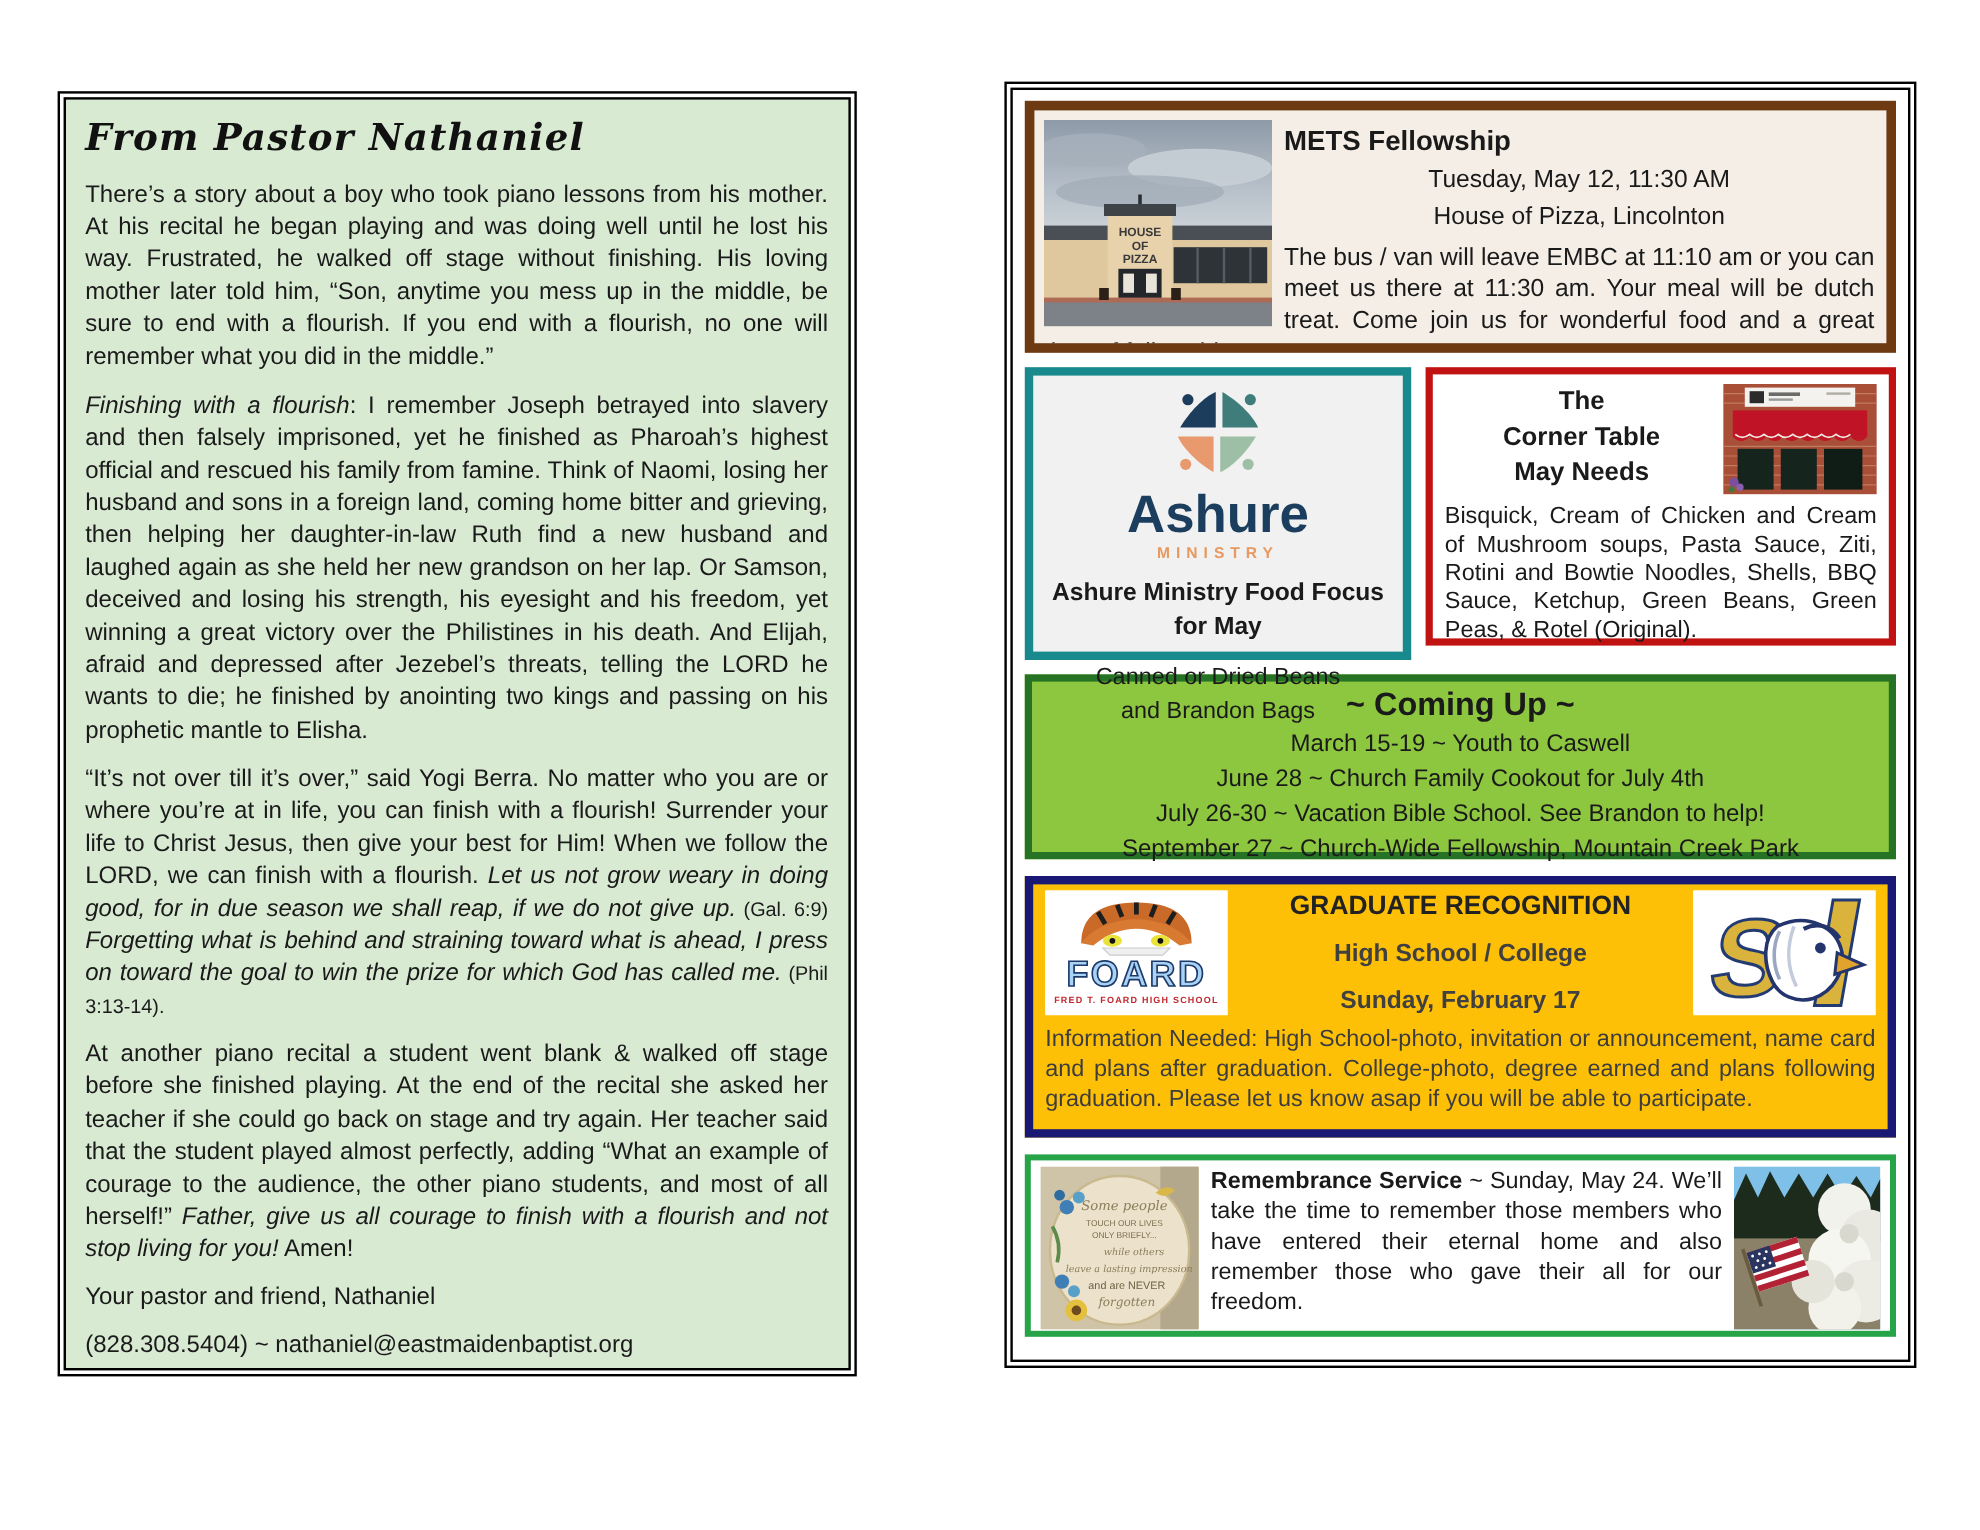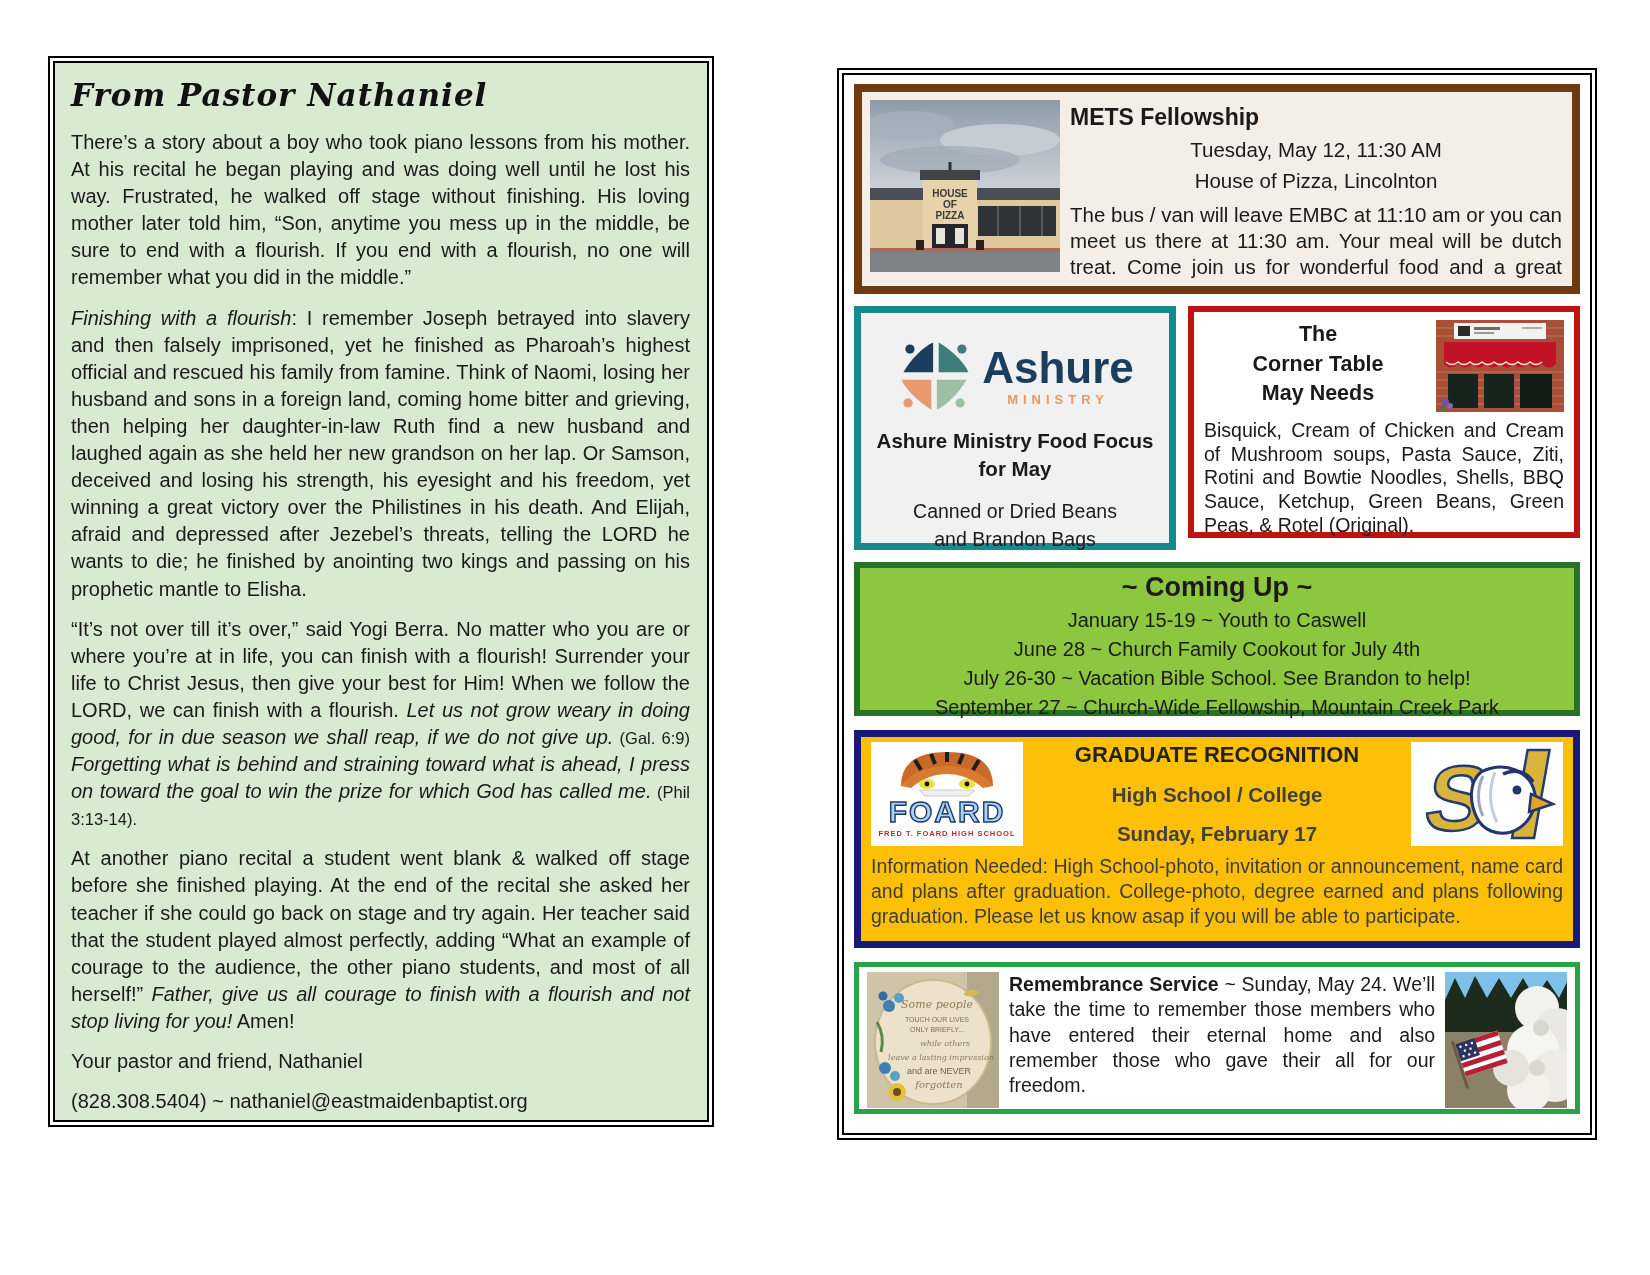--- a/index.html
+++ b/index.html
@@ -7,21 +7,21 @@
   body {
     width:1650px; height:1275px; position:relative;
     font-family:"Liberation Sans", sans-serif; color:#1a1a1a;
   }
 
   
   .panel { position:absolute; background:#fff; border:2px solid #000; padding:3px; }
   .panel-inner { border:2px solid #000; width:100%; height:100%; overflow:hidden; }
 
   
-  #left-panel { left:48px; top:56px; width:666px; height:1071px; }
+  #left-panel { left:48px; top:76px; width:666px; height:1071px; }
   #left-inner { background:#d9ead3; padding:12px 17px 10px 16px; }
   .letter-title {
     font-family:"DejaVu Serif", serif; font-style:italic; font-weight:bold;
     font-size:31px; color:#111; margin:2px 0 16px 0; letter-spacing:1px;
   }
   p.letter { font-size:20px; line-height:1.355; text-align:justify; margin:0 0 13px 0; }
   .italic { font-style:italic; }
   .small { font-size:16.5px; }
   .b { font-weight:bold; }
 
@@ -35,21 +35,21 @@
   #mets-box { border:8px solid #6e3a12; background:#f4eee6; padding:4px 10px 4px 8px; height:210px; overflow:hidden; }
   .mets-photo { float:left; width:190px; height:172px; margin:4px 10px 2px 0; }
   .mets-title { font-size:23px; font-weight:bold; text-align:left; margin-top:8px; }
   .mets-line  { font-size:20.5px; text-align:center; margin-top:7px; }
   .mets-body  { font-size:20.5px; text-align:justify; line-height:1.28; margin-top:9px; }
 
   .row { display:flex; gap:12px; margin-top:12px; }
 
   
   #ashure-box { border:7px solid #18898c; background:#f1f1f1; width:322px; height:244px; text-align:center; padding:8px 6px; }
-  .ashure-logo { display:flex; align-items:center; justify-content:center; gap:8px; margin-top:16px; }
+  .ashure-logo { display:flex; align-items:center; justify-content:center; gap:8px; margin-top:0;flex-direction:column; }
   .ashure-words { text-align:center; }
   .ashure-word { font-size:44px; font-weight:bold; color:#1c3e5e; line-height:1; }
   .ashure-sub  { font-size:13px; font-weight:bold; color:#e8995f; letter-spacing:5px; margin-top:2px; }
   .ashure-head { font-size:20.5px; font-weight:bold; line-height:1.35; margin-top:12px; }
   .ashure-canned { font-size:19.5px; line-height:1.4; margin-top:16px; }
 
   
   #corner-box { border:6px solid #c11212; background:#fff; flex:1; height:232px; padding:4px 10px; }
   .corner-top { display:flex; }
   .corner-title { flex:1; text-align:center; font-weight:bold; font-size:21.5px; line-height:1.38; margin-top:4px; }
@@ -199,21 +199,21 @@
             <circle cx="7" cy="88" r="2.5" fill="#3f7a3a"></circle>
           </svg>
         </div>
         <div class="corner-body">Bisquick, Cream of Chicken and Cream of Mushroom soups, Pasta Sauce, Ziti, Rotini and Bowtie Noodles, Shells, BBQ Sauce, Ketchup, Green Beans, Green Peas, &amp; Rotel (Original).</div>
       </div>
     </div>
 
     <div class="box" id="coming-box">
       <div class="coming-title">~ Coming Up ~</div>
       <div>
-          <div class="coming-line">January 15-19 ~ Youth to Caswell</div>
+          <div class="coming-line">March 15-19 ~ Youth to Caswell</div>
           <div class="coming-line">June 28 ~ Church Family Cookout for July 4th</div>
           <div class="coming-line">July 26-30 ~ Vacation Bible School. See Brandon to help!</div>
           <div class="coming-line">September 27 ~ Church-Wide Fellowship, Mountain Creek Park</div>
         </div>
     </div>
 
     <div class="box" id="grad-box">
       <div class="grad-top">
         <svg class="grad-logo" viewBox="0 0 152 104">
           <rect width="152" height="104" fill="#ffffff"></rect>

